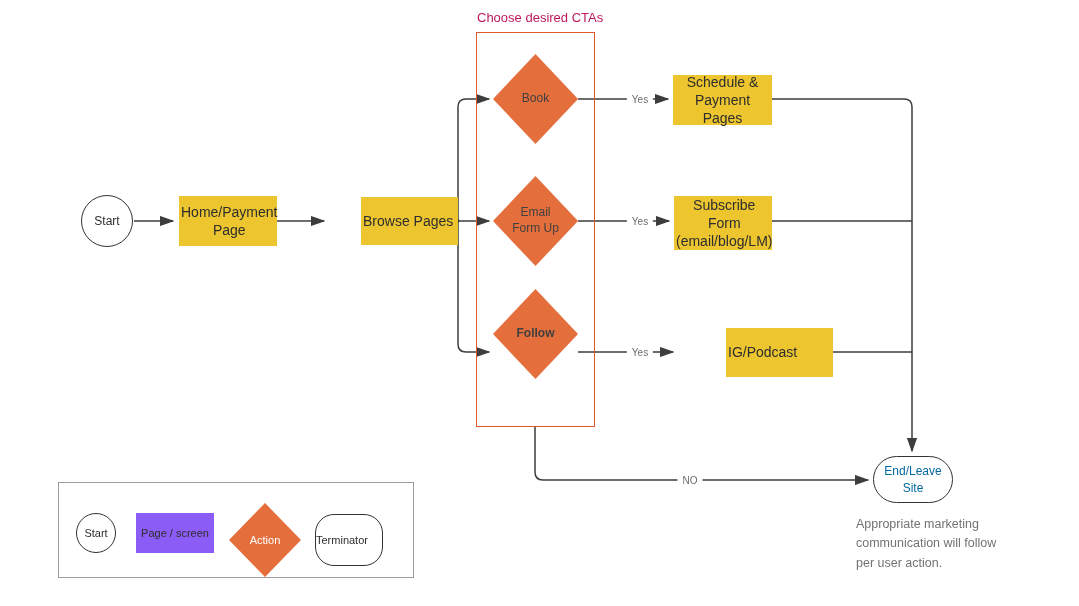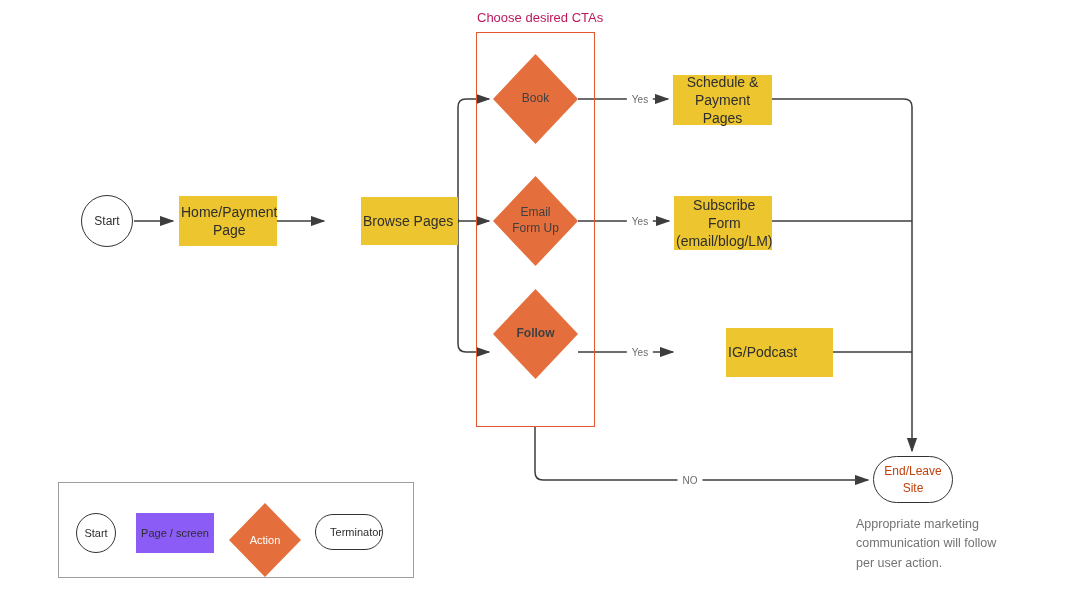--- a/index.html
+++ b/index.html
@@ -33,21 +33,21 @@
     font-size: 12px; color: #2e2e2e;
     box-sizing: border-box;
   }
   .node-terminator {
     position: absolute;
     border: 1.5px solid #333333;
     border-radius: 24px;
     background: #ffffff;
     display: flex; align-items: center; justify-content: center;
     text-align: center;
-    font-size: 12px; line-height: 1.35; color: #c2410c;
+    font-size: 12px; line-height: 1.35; color: #0369a1;
     box-sizing: border-box;
   }
   .diamond { position: absolute; }
   .diamond svg { display: block; }
   .diamond .dlabel {
     position: absolute; left: 50%; top: 50%;
     transform: translate(-50%, -50%);
     width: 56px;
     text-align: center;
     font-size: 12px; line-height: 1.3;
@@ -107,23 +107,23 @@
     display: flex; align-items: center; justify-content: center;
     font-size: 11px;
   }
   .legend .l-diamond { position: absolute; left: 170px; top: 20px; width: 72px; height: 74px; }
   .legend .l-diamond .dlabel {
     position: absolute; left: 50%; top: 50%; transform: translate(-50%, -50%);
     color: #ffffff; font-size: 11px;
   }
   .legend .l-terminator {
     position: absolute; left: 256px; top: 31px;
-    width: 68px; height: 36px;
+    width: 68px; height: 52px;
     border: 1.3px solid #333333; border-radius: 19px;
-    display: flex; align-items: center; justify-content: flex-end;
+    display: flex; align-items: center; justify-content: flex-start;
     font-size: 11px; box-sizing: border-box;
   }
 </style>
 </head>
 <body>
 
 <div id="canvas">
 
   <svg class="connectors">
     <defs>

